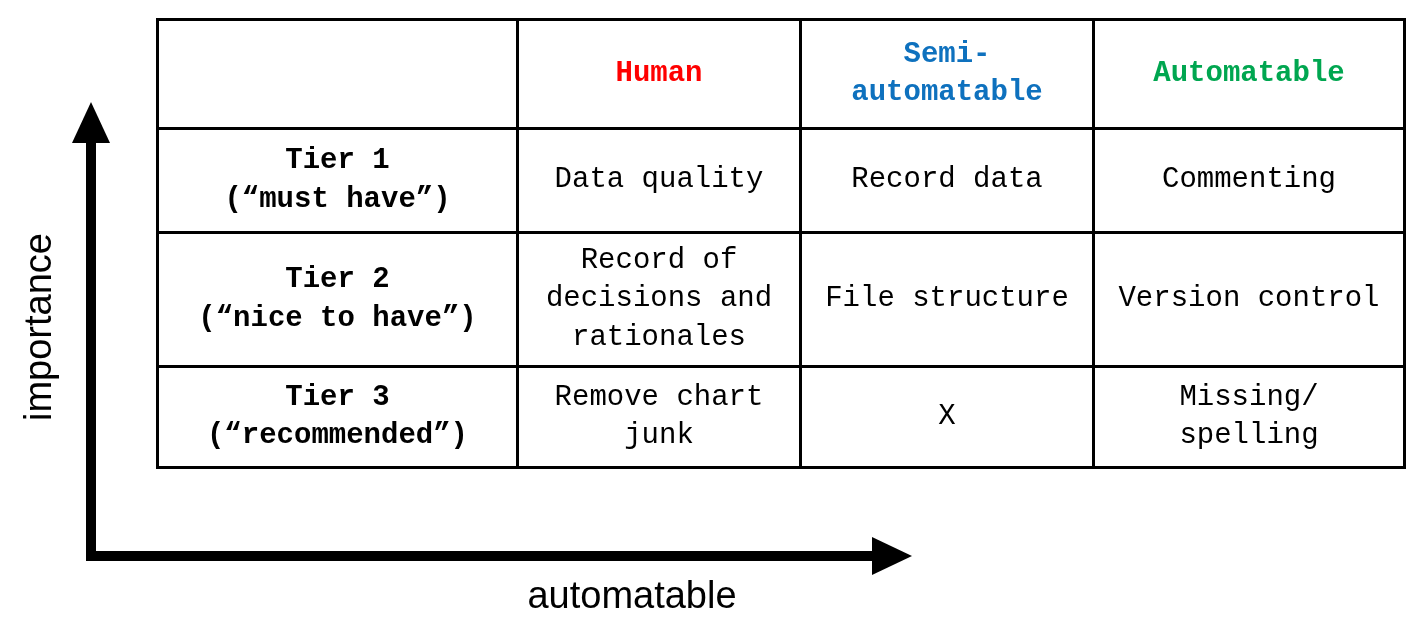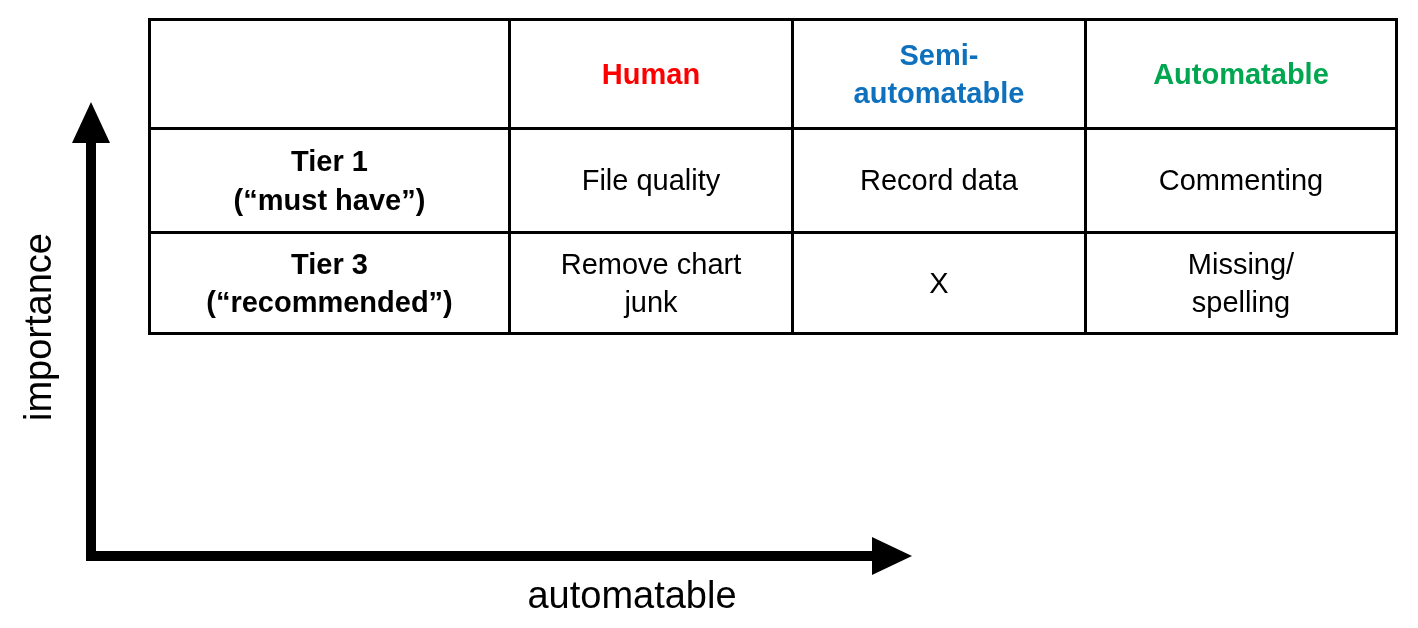--- a/index.html
+++ b/index.html
@@ -29,24 +29,25 @@
   }
   #x-axis-label {
     left: 632px;
     top: 574px;
     transform: translateX(-50%);
   }
 
   
   table#matrix {
     position: absolute;
-    left: 148px;
+    left: 156px;
     top: 18px;
     border-collapse: collapse;
     table-layout: fixed;
+    font-family: Liberation Mono, monospace;
   }
   table#matrix td, table#matrix th {
     border: 3px solid #000000;
     text-align: center;
     vertical-align: middle;
     padding: 0 8px;
     font-size: 29px;
     line-height: 1.32;
     background: #ffffff;
   }
@@ -93,30 +94,47 @@
         <span class="cell-text" style="color: rgb(0, 166, 80);">Automatable</span>
       </td>
     </tr>
 
     <tr class="row-1">
       <td class="bold">
         <span class="cell-text">Tier 1
 (“must have”)</span>
       </td>
       <td>
-        <span class="cell-text">File quality</span>
+        <span class="cell-text">Data quality</span>
       </td>
       <td>
         <span class="cell-text">Record data</span>
       </td>
       <td>
         <span class="cell-text">Commenting</span>
       </td>
     </tr>
 
+    <tr class="row-2">
+      <td class="bold">
+        <span class="cell-text">Tier 2
+(“nice to have”)</span>
+      </td>
+      <td>
+        <span class="cell-text">Record of
+decisions and
+rationales</span>
+      </td>
+      <td>
+        <span class="cell-text">File structure</span>
+      </td>
+      <td>
+        <span class="cell-text">Version control</span>
+      </td>
+    </tr>
 
     <tr class="row-3">
       <td class="bold">
         <span class="cell-text">Tier 3
 (“recommended”)</span>
       </td>
       <td>
         <span class="cell-text">Remove chart
 junk</span>
       </td>

